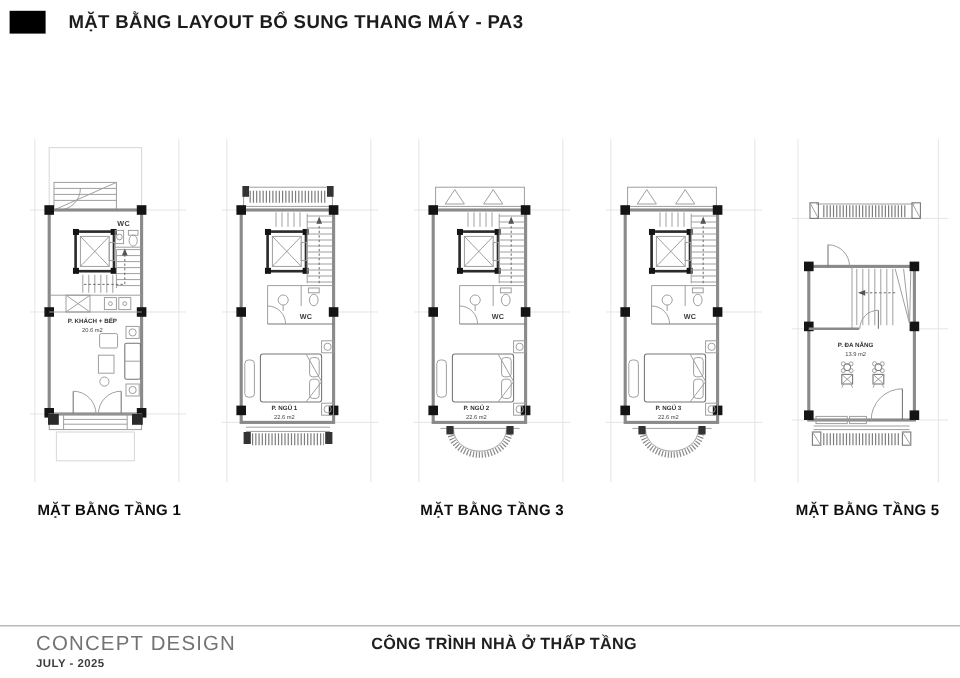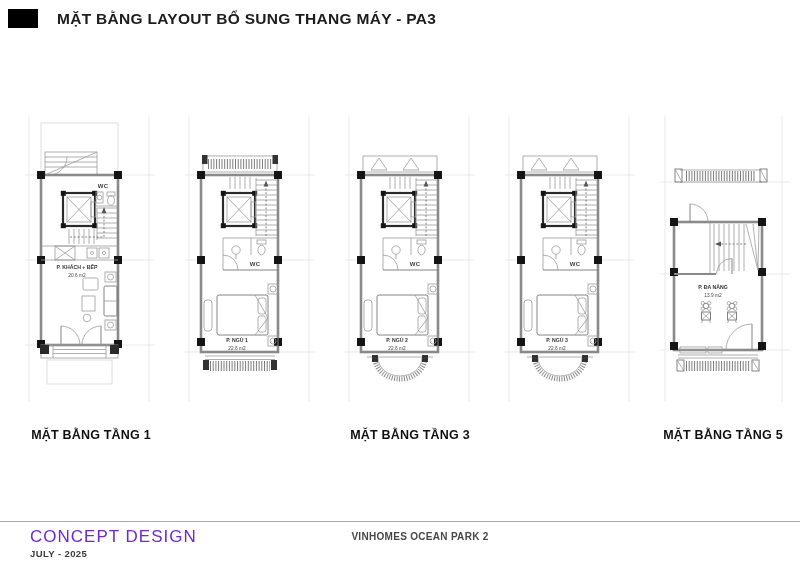--- a/index.html
+++ b/index.html
@@ -5,26 +5,26 @@
   html,body{margin:0;padding:0;background:#fff;}
   body{width:800px;height:565px;position:relative;overflow:hidden;
        font-family:"Liberation Sans",sans-serif;color:#1b1b1b;}
   .sheet{position:absolute;inset:0;background:#fff;}
   
   .header{position:absolute;top:9px;left:8px;display:flex;align-items:center;gap:19px;}
   .title-block{width:30px;height:19px;background:#000;}
   .sheet-title{font-size:15.5px;font-weight:600;color:#1c1c1c;letter-spacing:.3px;white-space:nowrap;}
   
   .plan{position:absolute;top:108px;width:130px;height:300px;}
-  .plan-label{position:absolute;top:428px;width:160px;text-align:center;
+  .plan-label{position:absolute;top:418px;width:160px;text-align:center;
               font-size:12.5px;font-weight:700;color:#0f0f0f;letter-spacing:.2px;white-space:nowrap;}
   
   .footer-rule{position:absolute;top:521px;left:0;width:800px;border-top:1.3px solid #a8a8a8;}
   .footer-left{position:absolute;left:30px;top:527px;}
-  .concept-title{font-size:17px;font-weight:400;letter-spacing:1px;color:#6d28d9;}
+  .concept-title{font-size:17px;font-weight:400;letter-spacing:1px;color:#737373;}
   .concept-date{font-size:9.5px;font-weight:700;color:#3c3c3c;margin-top:1px;letter-spacing:.4px;}
   .footer-center{position:absolute;left:250px;top:529px;width:340px;text-align:center;}
   .project-title{font-size:13.5px;font-weight:700;color:#1f1f1f;letter-spacing:.2px;}
   .project-sub{font-size:10px;font-weight:700;color:#474747;margin-top:2px;letter-spacing:.3px;}
   
   .g{stroke:#e3e3e3;stroke-width:.8;}
   .g2{stroke:#d9d9d9;stroke-width:.9;fill:none;}
   .wall{stroke:#8a8a8a;stroke-width:2.6;fill:#fff;}
   .wall2{stroke:#8a8a8a;stroke-width:2;fill:none;}
   .t{stroke:#9b9b9b;stroke-width:.8;fill:none;}
@@ -521,16 +521,16 @@
   <div class="plan-label" style="left:11px">MẶT BẰNG TẦNG 1</div>
   <div class="plan-label" style="left:330px">MẶT BẰNG TẦNG 3</div>
   <div class="plan-label" style="left:643px">MẶT BẰNG TẦNG 5</div>
 
   <div class="footer-rule"></div>
   <div class="footer-left">
     <div class="concept-title">CONCEPT DESIGN</div>
     <div class="concept-date">JULY - 2025</div>
   </div>
   <div class="footer-center">
-    <div class="project-sub">VINHOMES OCEAN PARK 2</div>
+    <div class="project-title">CÔNG TRÌNH NHÀ Ở THẤP TẦNG</div>
   </div>
 
 </div>
 
 </body></html>

